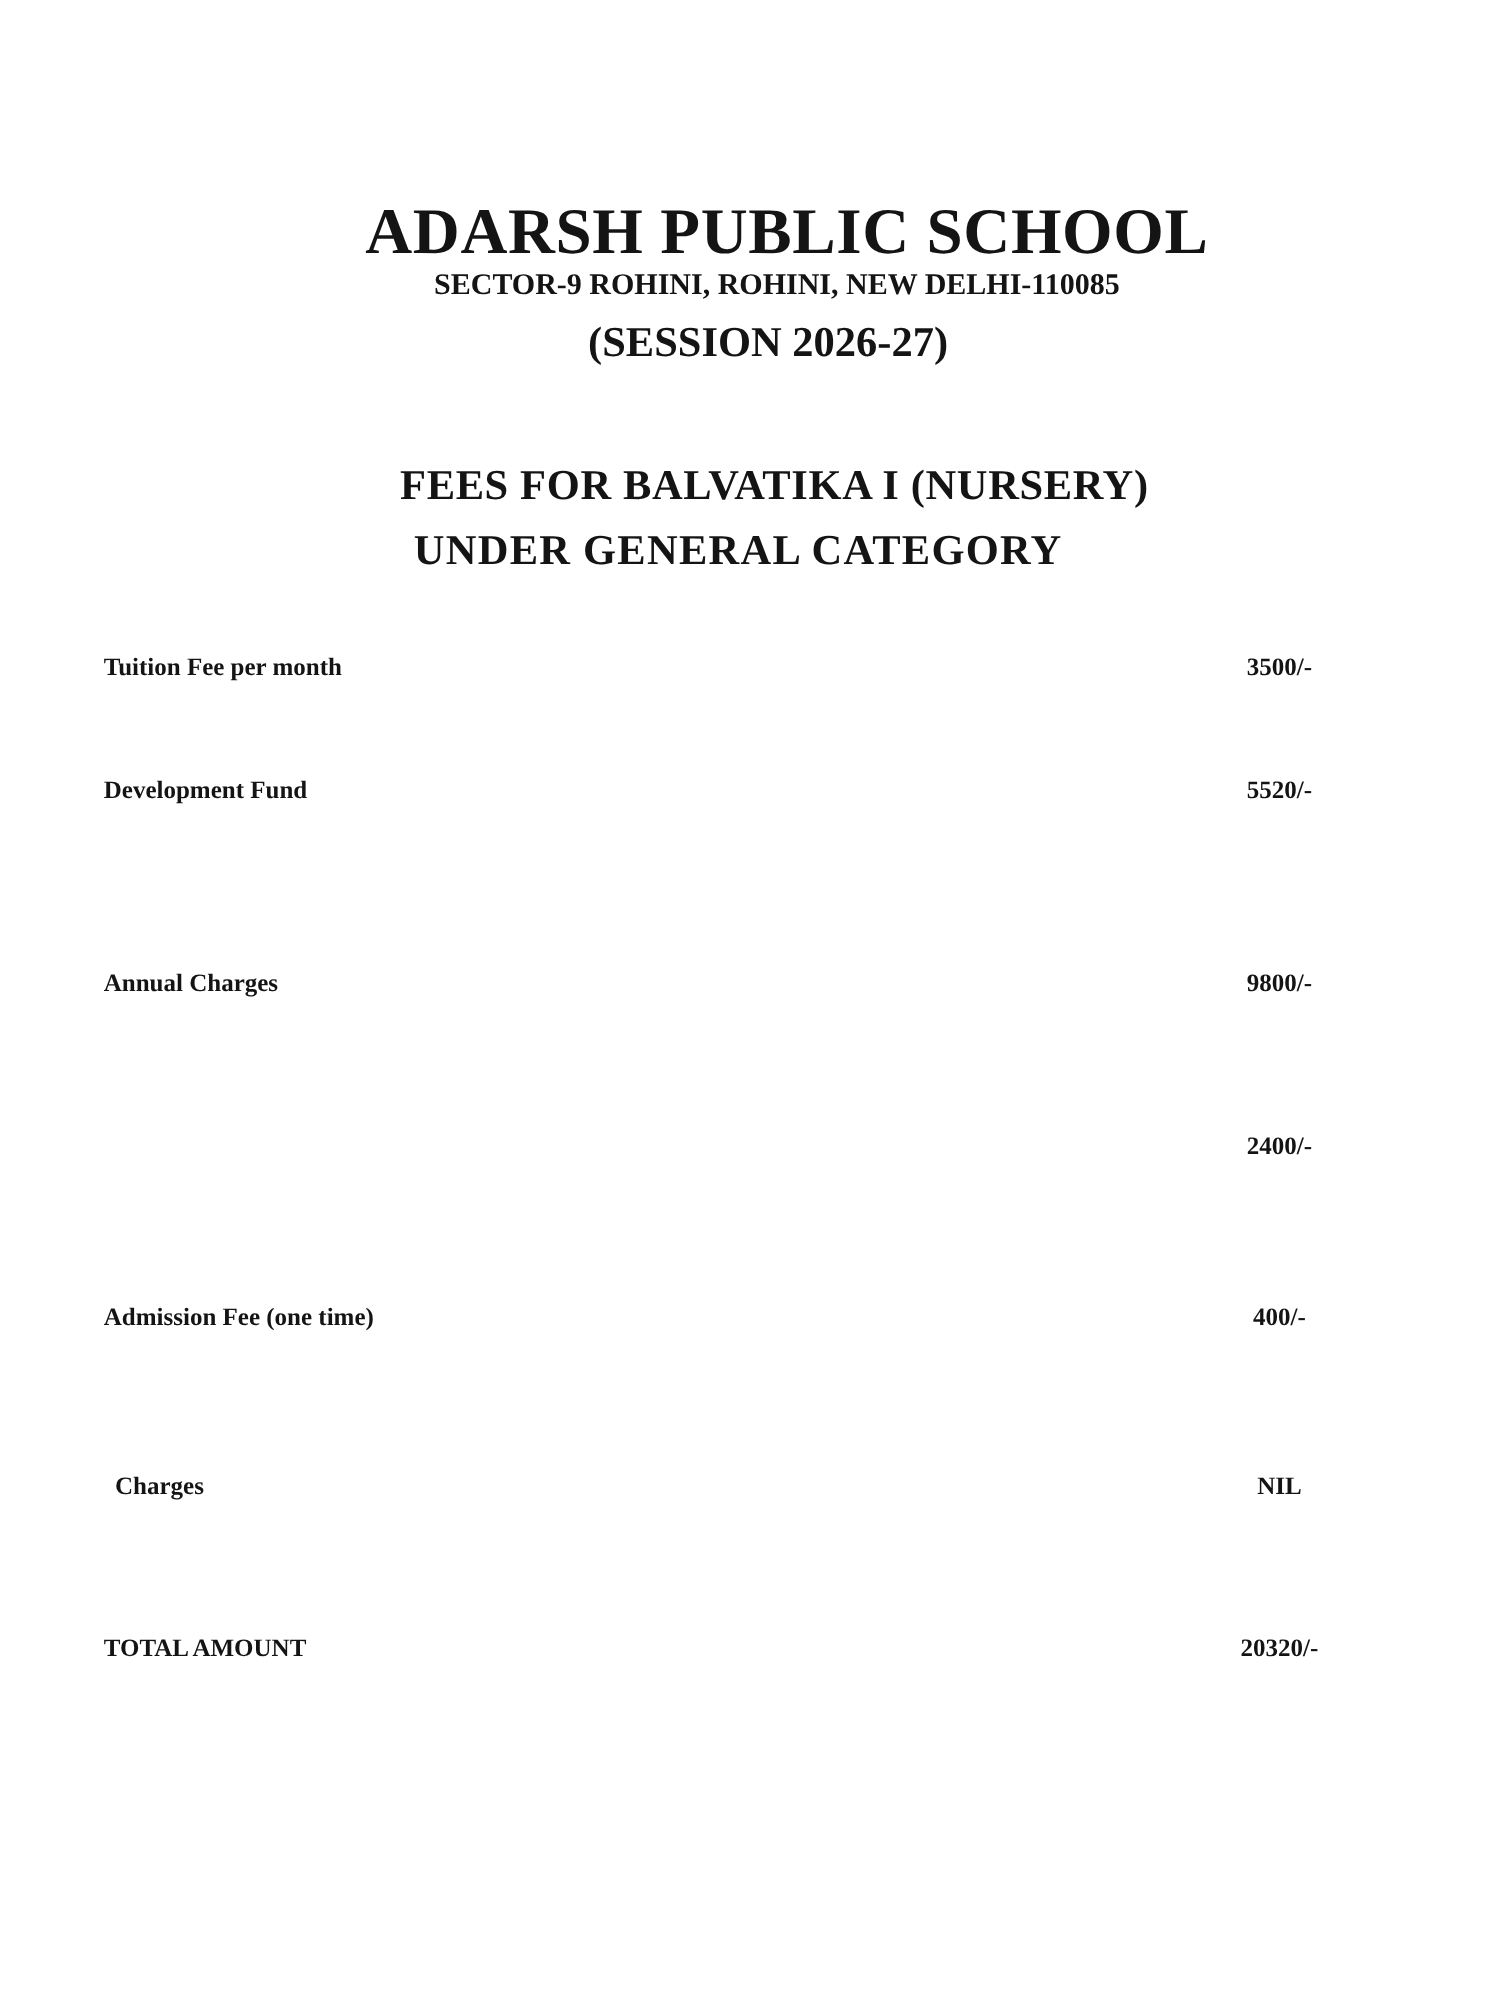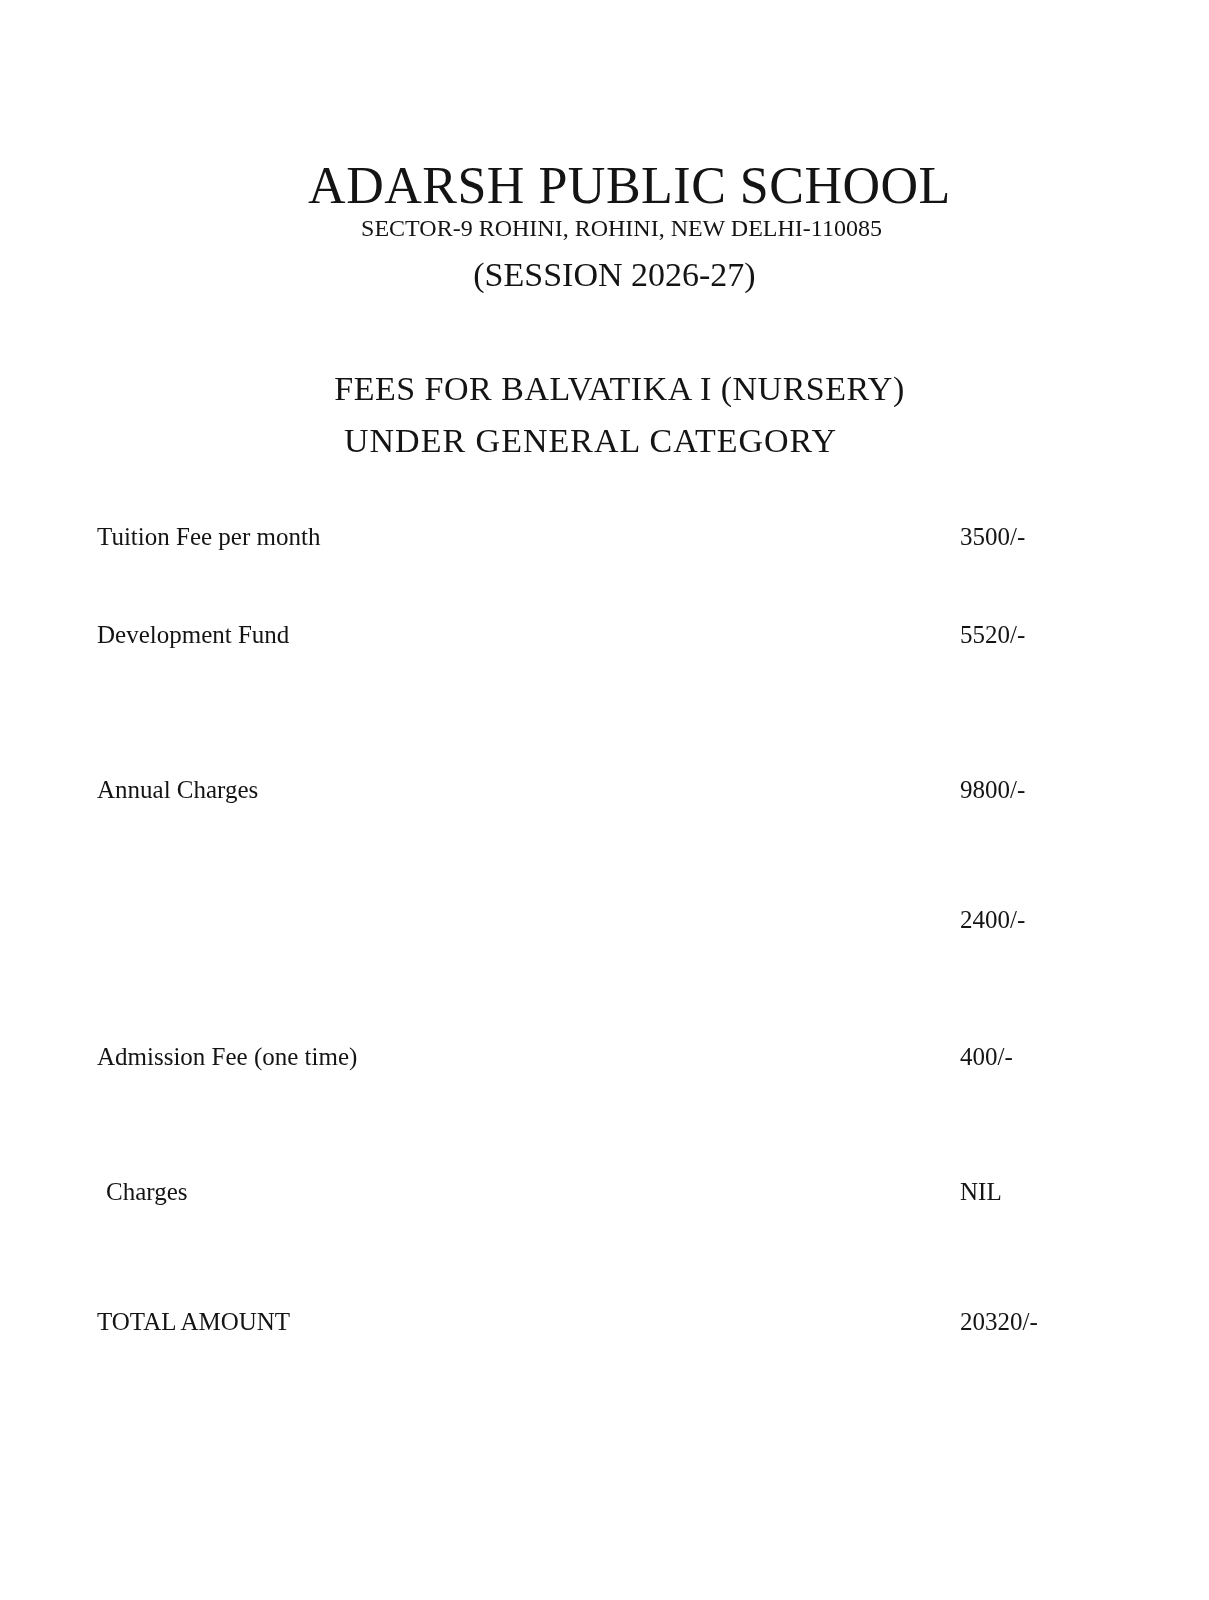--- a/index.html
+++ b/index.html
@@ -8,51 +8,52 @@
     background: #ffffff;
   }
   #page {
     position: relative;
     width: 1209px;
     height: 1492px;
     background: #ffffff;
     overflow: hidden;
     font-family: "Liberation Serif", "DejaVu Serif", serif;
     color: #141414;
-    font-weight: normal;
+    font-weight: bold;
   }
   .hline {
     position: absolute;
     width: 1209px;
     text-align: center;
     line-height: 1.2;
     white-space: nowrap;
   }
   .school-name   { top: 155px; left: 25px;  font-size: 52px; letter-spacing: 0.5px; }
   .school-addr   { top: 214px; left: 17px;  font-size: 24px; }
   .session-line  { top: 255px; left: 10px;  font-size: 34px; }
   .fees-heading  { top: 369px; left: 15px;  font-size: 34px; letter-spacing: 0.5px; }
   .cat-heading   { top: 421px; left: -14px; font-size: 34px; letter-spacing: 1px; }
 
   .fee-row {
     position: absolute;
-    left: 97px;
+    left: 83px;
     right: 94px;
     height: 36px;
-    font-size: 25px;
+    font-size: 20px;
     line-height: 1.2;
     white-space: nowrap;
   }
   .fee-label { display: inline-block; }
   .fee-row.indented .fee-label { padding-left: 9px; }
   .fee-value {
     position: absolute;
     left: 863px;
     top: 0;
     width: 155px;
+    text-align: center;
   }
 </style>
 </head>
 <body>
 
 <div id="page">
 
   <div class="hline school-name">ADARSH PUBLIC SCHOOL</div>
   <div class="hline school-addr">SECTOR-9 ROHINI, ROHINI, NEW DELHI-110085</div>
   <div class="hline session-line">(SESSION 2026-27)</div>

